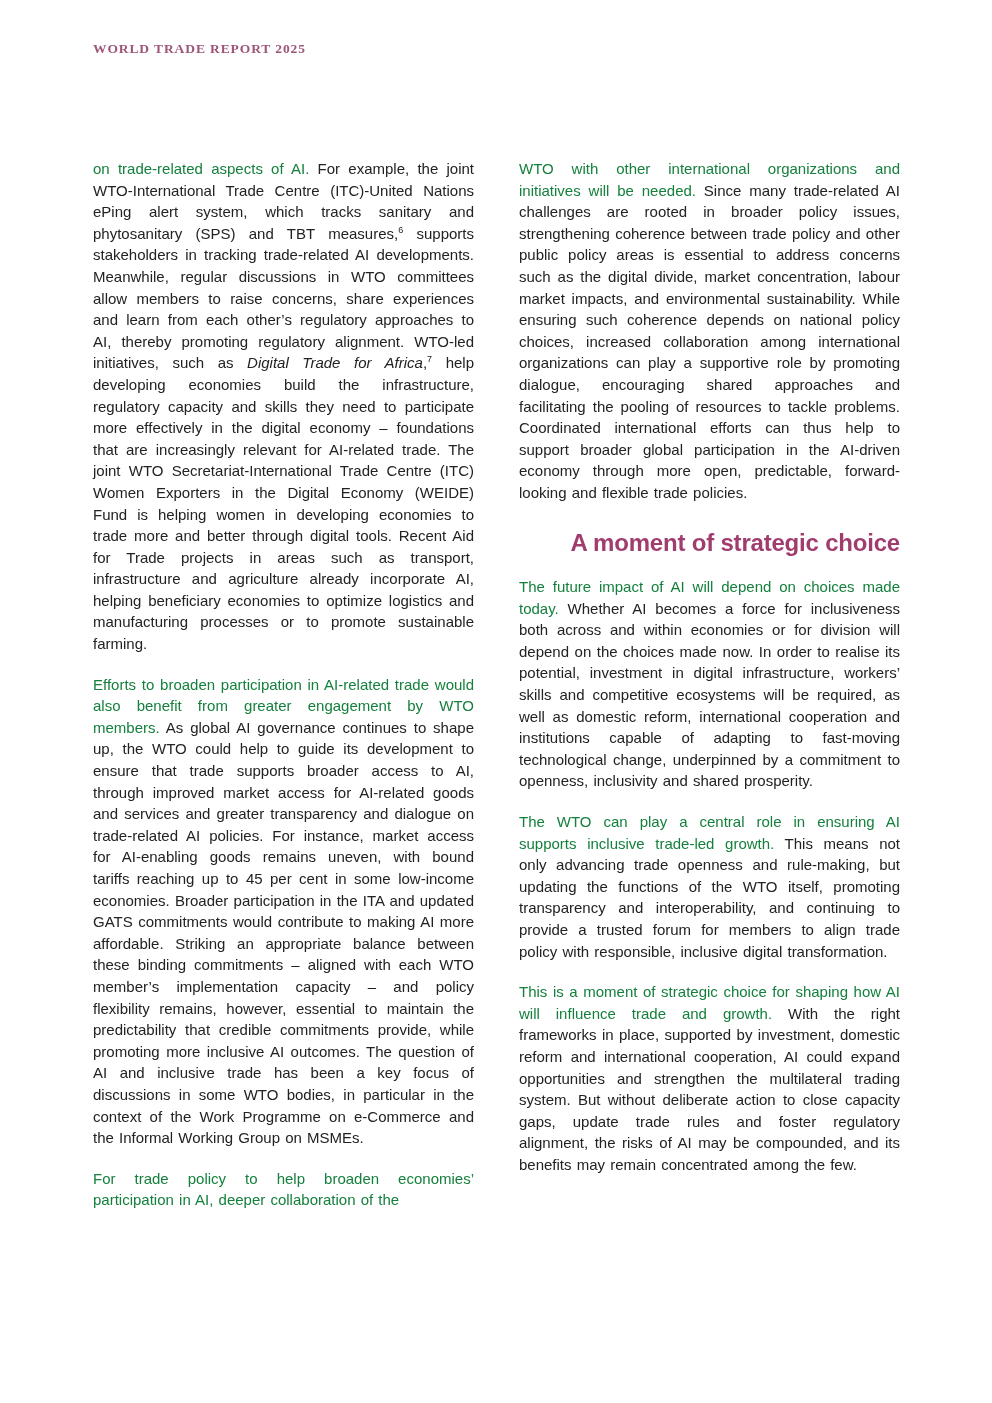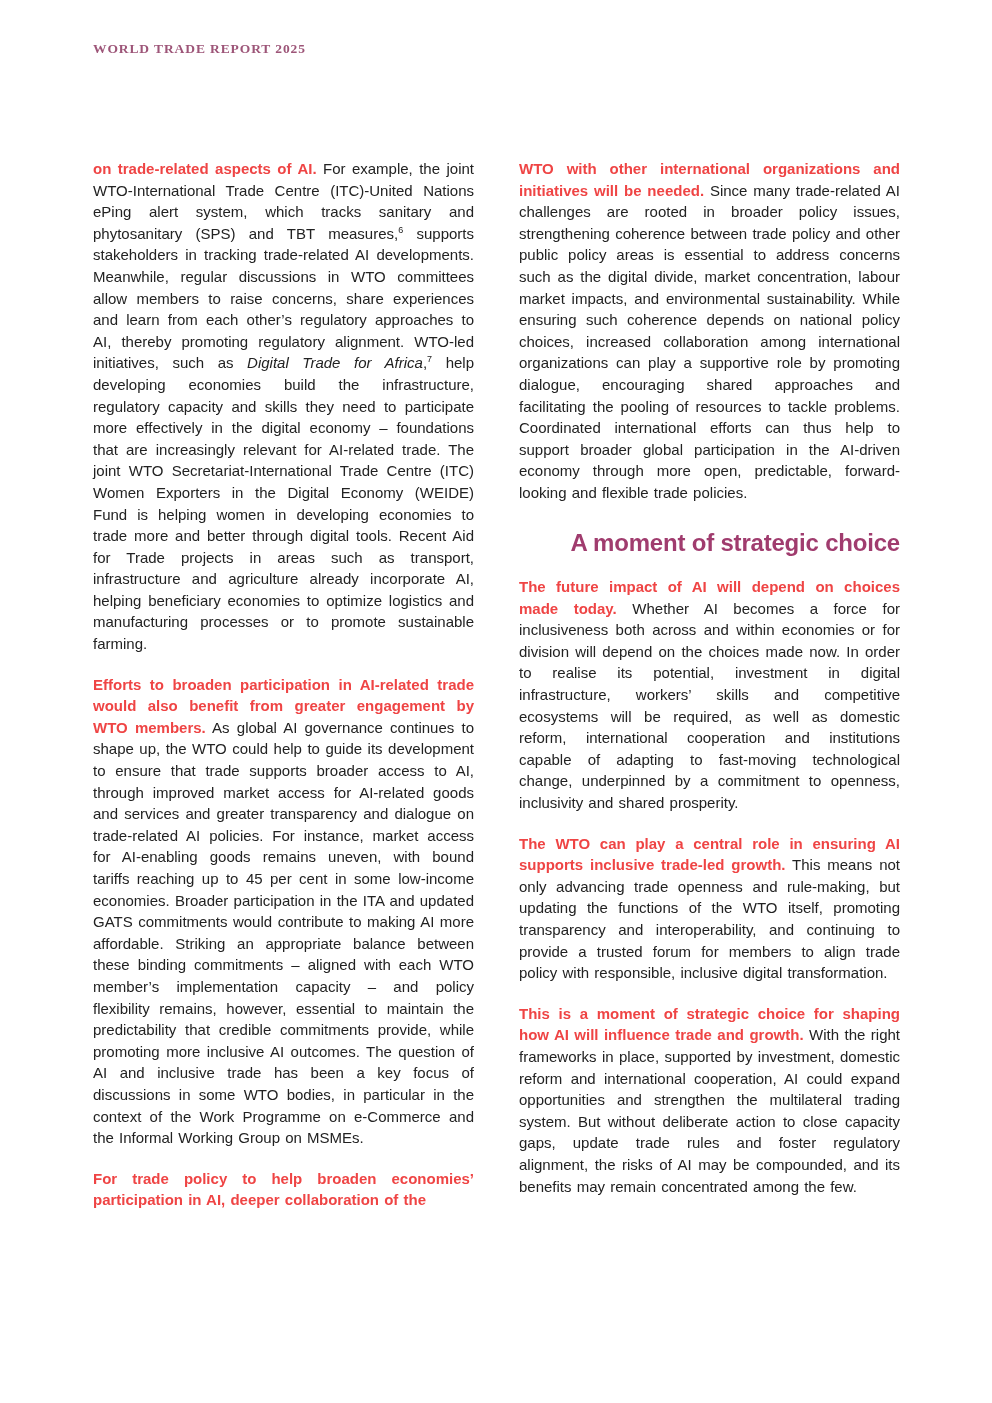--- a/index.html
+++ b/index.html
@@ -32,21 +32,21 @@
   }
   .column { width: 381px; }
   .para {
     margin: 0 0 19px 0;
     font-size: 15px;
     line-height: 21.6px;
     text-align: justify;
     color: #222222;
     word-spacing: 1px;
   }
-  .para strong { font-weight: bold; color: #ef4444; }
+  .para strong { font-weight: normal; color: #15803d; }
   .para em { font-style: italic; margin-top: 40px; }
   .para sup {
     font-size: 9px;
     line-height: 0;
     vertical-align: super;
   }
   .section-heading {
     margin: 25px 0 20px 0;
     font-size: 24px;
     line-height: 1.15;

